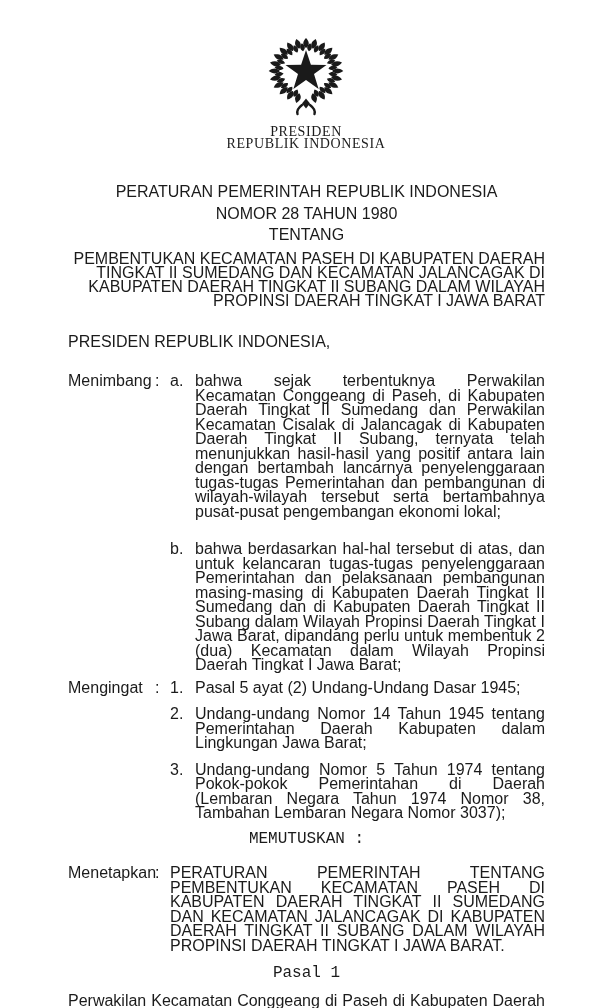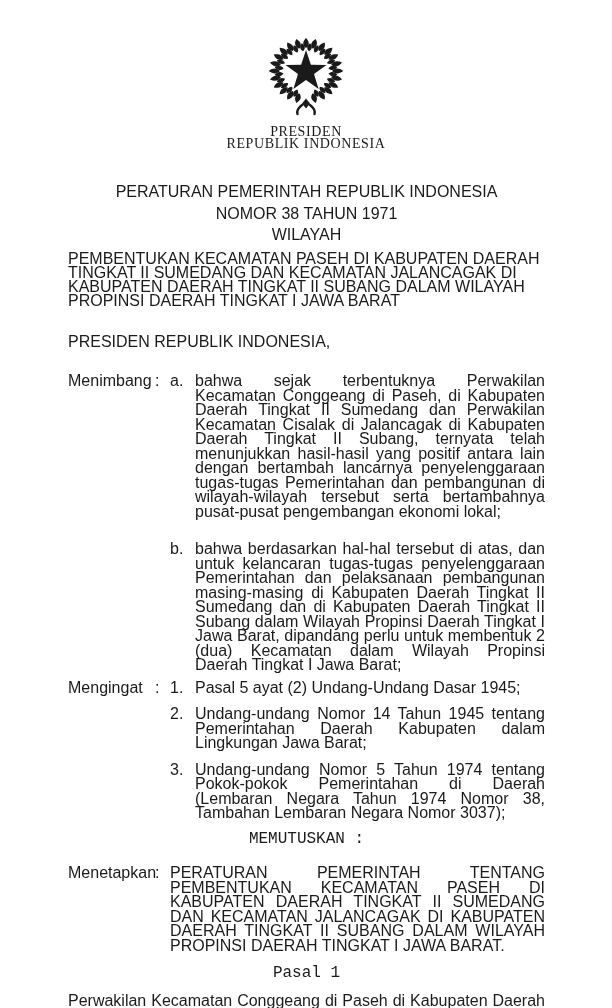--- a/index.html
+++ b/index.html
@@ -23,21 +23,21 @@
     margin-top: 6px;
     text-align: center;
     font-family: "Liberation Serif", "DejaVu Serif", serif;
     font-size: 14px;
     line-height: 12px;
     letter-spacing: 0.6px;
     color: #1b1b1b;
   }
   .title-block { margin-top: 31px; }
   .title-line { text-align: center; line-height: 21.5px; }
-  .subject { margin-top: 6px; text-align: left; line-height: 14px; }
+  .subject { margin-top: 6px; text-align: right; line-height: 14px; }
   .salutation { margin-top: 27px; }
   .clause {
     display: grid;
     grid-template-columns: 87px 15px 25px 1fr;
     row-gap: 23px;
   }
   .clause.menimbang { margin-top: 25px; }
   .clause.mengingat { margin-top: 8px; row-gap: 12px; }
   .clause.menetapkan { margin-top: 20px; }
   .clabel { text-align: left; }
@@ -124,22 +124,22 @@
     <div class="agency">
       <div>PRESIDEN</div>
       <div>REPUBLIK INDONESIA</div>
     </div>
   </div>
 
   <div class="content">
 
     <div class="title-block">
       <div class="title-line">PERATURAN PEMERINTAH REPUBLIK INDONESIA</div>
-      <div class="title-line">NOMOR 38 TAHUN 1971</div>
-      <div class="title-line">WILAYAH</div>
+      <div class="title-line">NOMOR 28 TAHUN 1980</div>
+      <div class="title-line">TENTANG</div>
     </div>
     <div class="subject">PEMBENTUKAN KECAMATAN PASEH DI KABUPATEN DAERAH TINGKAT II SUMEDANG DAN KECAMATAN JALANCAGAK DI KABUPATEN DAERAH TINGKAT II SUBANG DALAM WILAYAH PROPINSI DAERAH TINGKAT I JAWA BARAT</div>
 
     <div class="salutation">PRESIDEN REPUBLIK INDONESIA,</div>
 
     <div class="clause menimbang">
       <div class="clabel">Menimbang</div>
       <div class="csep">:</div>
       <div class="cmarker">a.</div>
       <div class="ctext">bahwa sejak terbentuknya Perwakilan Kecamatan Conggeang di Paseh, di Kabupaten Daerah Tingkat II Sumedang dan Perwakilan Kecamatan Cisalak di Jalancagak di Kabupaten Daerah Tingkat II Subang, ternyata telah menunjukkan hasil-hasil yang positif antara lain dengan bertambah lancarnya penyelenggaraan tugas-tugas Pemerintahan dan pembangunan di wilayah-wilayah tersebut serta bertambahnya pusat-pusat pengembangan ekonomi lokal;</div>

